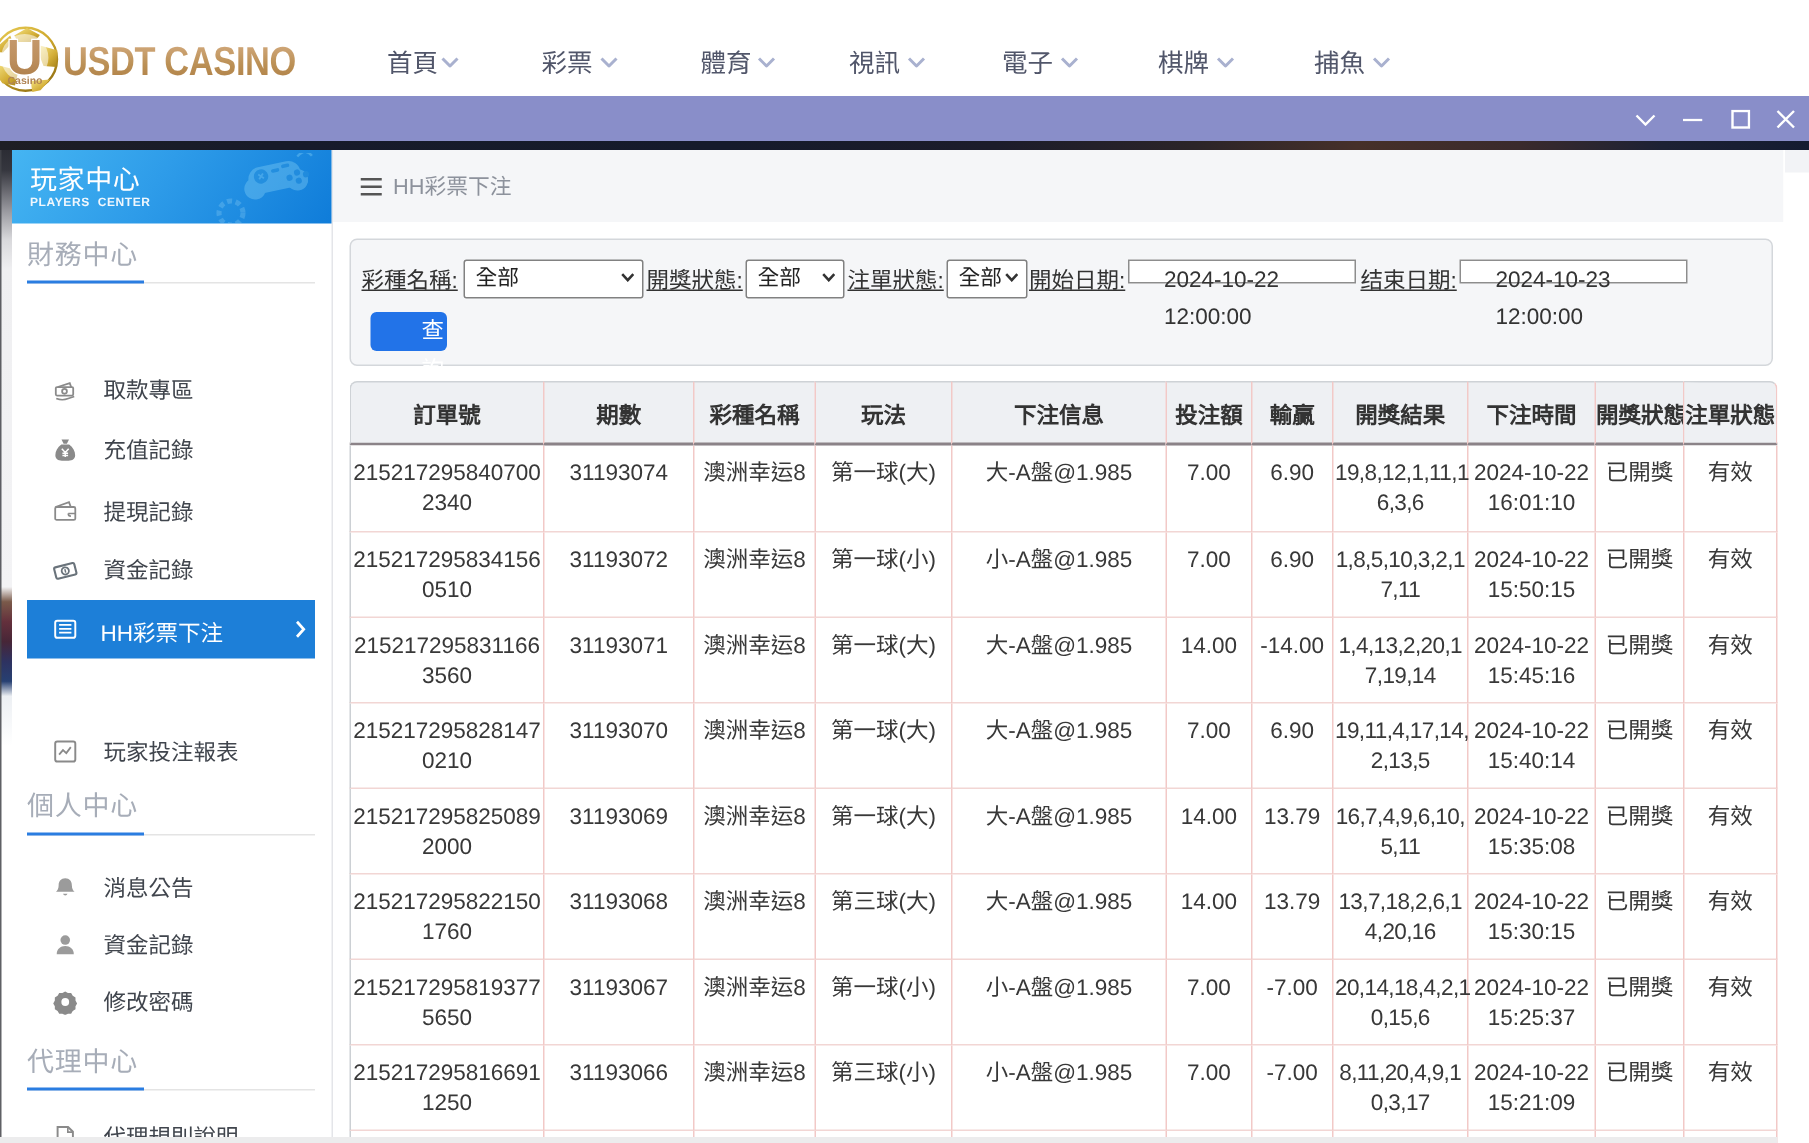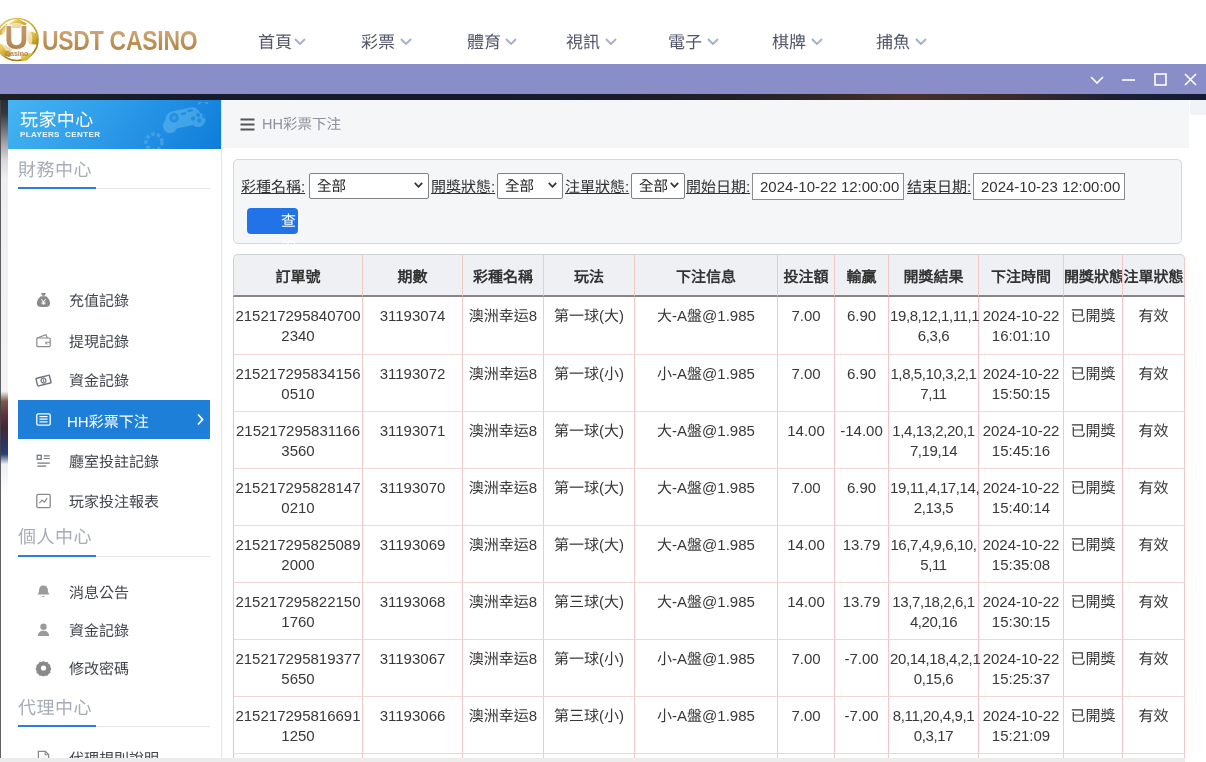--- a/index.html
+++ b/index.html
@@ -44,22 +44,22 @@
 #rightstrip { position:absolute; left:1189px; top:100px; width:17px; height:662px; background:#fff; }
 #rtop { position:absolute; left:1190px; top:100px; width:16px; height:15px; background:#f2f3f6; }
 #crumb { position:absolute; left:40px; top:12px; font-size:14.5px; color:#8d929c; }
 
 #fpanel { position:absolute; left:11px; top:59px; width:949px; height:85px; background:#f5f6f8;
   border:1px solid #d4d7db; border-radius:5px; }
 .flab { position:absolute; top:15px; font-size:15px; color:#333; white-space:nowrap;text-decoration:underline; }
 .fsel { position:absolute; top:13px; height:26px; background:#fff; border:1px solid #818181; border-radius:2px;
   font-size:14.5px; color:#222; line-height:25px; padding-left:7px; }
 .fsel svg { position:absolute; right:5px; top:8px; }
-.finp { position:absolute; top:13px; height:27px; width:152px; background:#fff; border:1px solid #8d8d8d;
-  font-size:15px; color:#333; line-height:25px; padding-left:7px; }
+.finp { position:absolute; top:13px; height:16px; width:152px; background:#fff; border:1px solid #8d8d8d;
+  font-size:15px; color:#333; line-height:25px; padding-left:23px; }
 #qbtn { position:absolute; left:13px; top:48px; width:51px; height:26px; background:#2273e8; border-radius:4px;
   color:#fff; font-size:15px; text-align:center; line-height:26px;padding-left:32px; }
 
 #btable { position:absolute; left:11px; top:154px; border-collapse:separate; border-spacing:0; table-layout:fixed;
   width:952px; background:#fff; font-size:15px; color:#383838; }
 #btable th { background:#eef0f3; height:43px; font-size:15px; font-weight:bold; color:#333;
   border-top:1px solid #ced2d6; border-left:1px solid #f2c9c7; border-bottom:2px solid #8b8388;
   padding:0; white-space:nowrap; overflow:hidden; }
 #btable th:first-child { border-left-color:#ced2d6; border-top-left-radius:5px; }
 #btable th:last-child { border-top-right-radius:5px; }
@@ -169,20 +169,31 @@
     <svg class="abs" style="left:133px;top:31px;opacity:0.25" width="26" height="18" viewBox="0 0 26 18">
       <circle cx="13" cy="11" r="8" fill="none" stroke="#a5dcf8" stroke-width="3.4" stroke-dasharray="3.4 2.4"></circle>
     </svg>
     <div class="t1">玩家中心</div>
     <div class="t2">PLAYERS&nbsp;&nbsp;CENTER</div>
   </div>
   <div class="sect" style="top:55px">財務中心</div>
   <div class="suline" style="top:88px">
       <i></i>
     </div>
+  <div class="mi" style="top:140px">
+    <svg class="ic" viewBox="0 0 17 17">
+        <g fill="none" stroke="#8a8a8a" stroke-width="1.2">
+          <path d="M3.5 6.5 l8 -2.6 1 2.8"></path>
+          <rect x="2.2" y="6.6" width="11.6" height="5.6" rx="0.8"></rect>
+          <circle cx="8" cy="9.4" r="1.6"></circle>
+          <path d="M2.5 14.2 q4 1.6 8 0 l4 -1.4" stroke-width="1.1"></path>
+        </g>
+      </svg>
+    <span class="lb">取款專區</span>
+    </div>
   <div class="mi" style="top:180px">
     <svg class="ic" viewBox="0 0 17 17">
         <g fill="#8a8a8a">
           <path d="M6 1.5 h5 l-1.4 2.8 h-2.2 z"></path>
           <path d="M5.9 4.8 h5.2 c2.6 1.8 4 4.6 4 7.2 c0 2.4 -1.8 3.6 -4.4 3.6 h-4.4 c-2.6 0 -4.4 -1.2 -4.4 -3.6 c0 -2.6 1.4 -5.4 4 -7.2 z"></path>
           <path d="M6.2 7.6 l2.3 2.5 2.3 -2.5 M8.5 10.1 v3 M6.6 10.6 h3.8 M6.6 12.2 h3.8" stroke="#fff" stroke-width="1" fill="none"></path>
         </g>
       </svg>
     <span class="lb">充值記錄</span>
     </div>
@@ -211,30 +222,20 @@
         <g fill="none" stroke="#fff" stroke-width="1.3">
           <rect x="1.8" y="2.8" width="13.4" height="11.4" rx="1.4"></rect>
           <path d="M4.4 5.6 h8.2 M4.4 8.2 h8.2 M4.4 10.8 h8.2" stroke-width="1.2"></path>
         </g>
       </svg>
     <span class="abs" style="left:49px;top:10px;font-size:15px;color:#fff">HH彩票下注</span>
     <svg class="abs" style="left:179px;top:13px" width="7" height="13" viewBox="0 0 7 13">
         <path d="M1 1.5 L5.5 6.5 L1 11.5" fill="none" stroke="#fff" stroke-width="1.8"></path>
       </svg>
   </div>
-  <div class="mi" style="top:341px">
-    <svg class="ic" viewBox="0 0 17 17">
-        <g fill="none" stroke="#72797f" stroke-width="1.3">
-          <rect x="2.2" y="2.8" width="4" height="4"></rect>
-          <path d="M8.8 3.4 h6 M8.8 6 h6" stroke-width="1.2"></path>
-          <path d="M2.4 10.6 h12.4 M2.4 13.6 h8.8" stroke-width="1.2"></path>
-        </g>
-      </svg>
-    <span class="lb">廳室投註記錄</span>
-    </div>
   <div class="mi" style="top:381px">
     <svg class="ic" viewBox="0 0 17 17">
         <g fill="none" stroke="#8a8a8a" stroke-width="1.3">
           <rect x="1.8" y="1.8" width="13.4" height="13.4" rx="1.4"></rect>
           <path d="M4.4 10.6 l2.6 -3 2.2 2 3 -4" stroke-width="1.2"></path>
         </g>
       </svg>
     <span class="lb">玩家投注報表</span>
     </div>
   <div class="sect" style="top:422px">個人中心</div>

